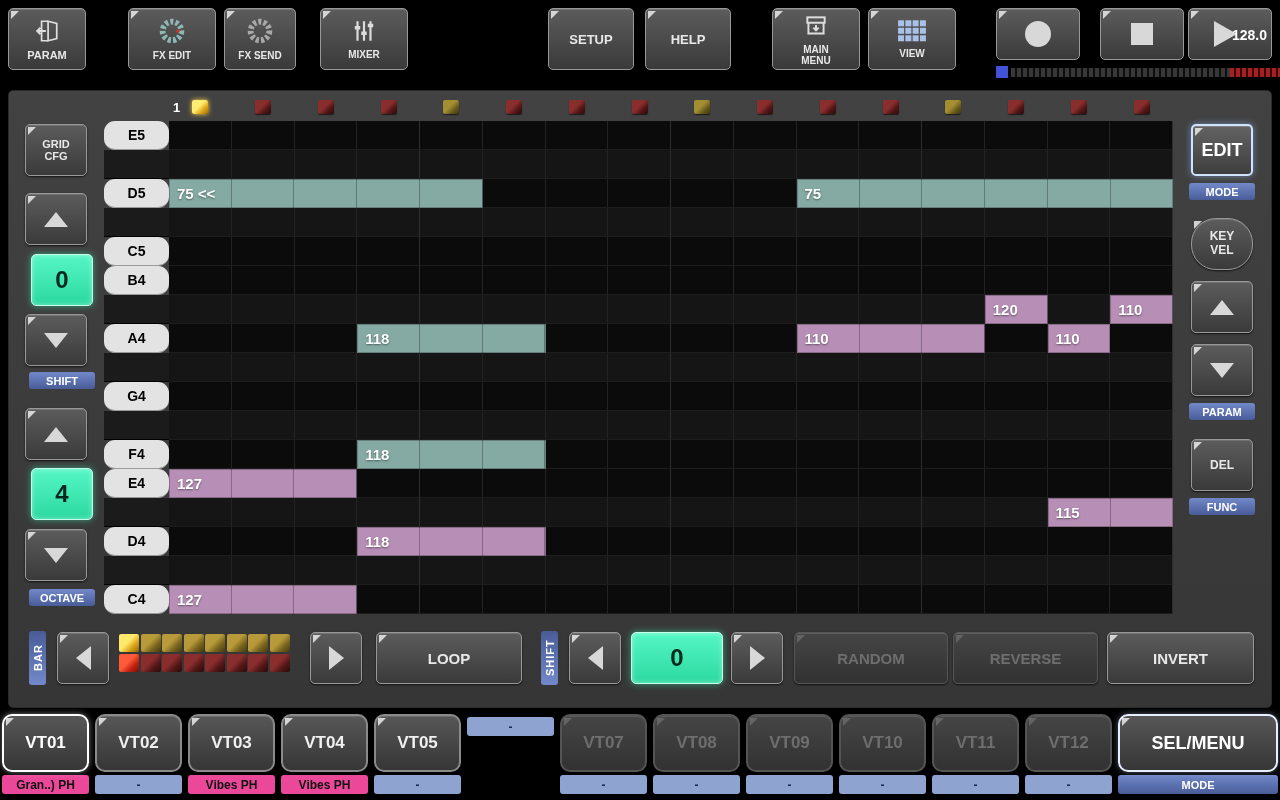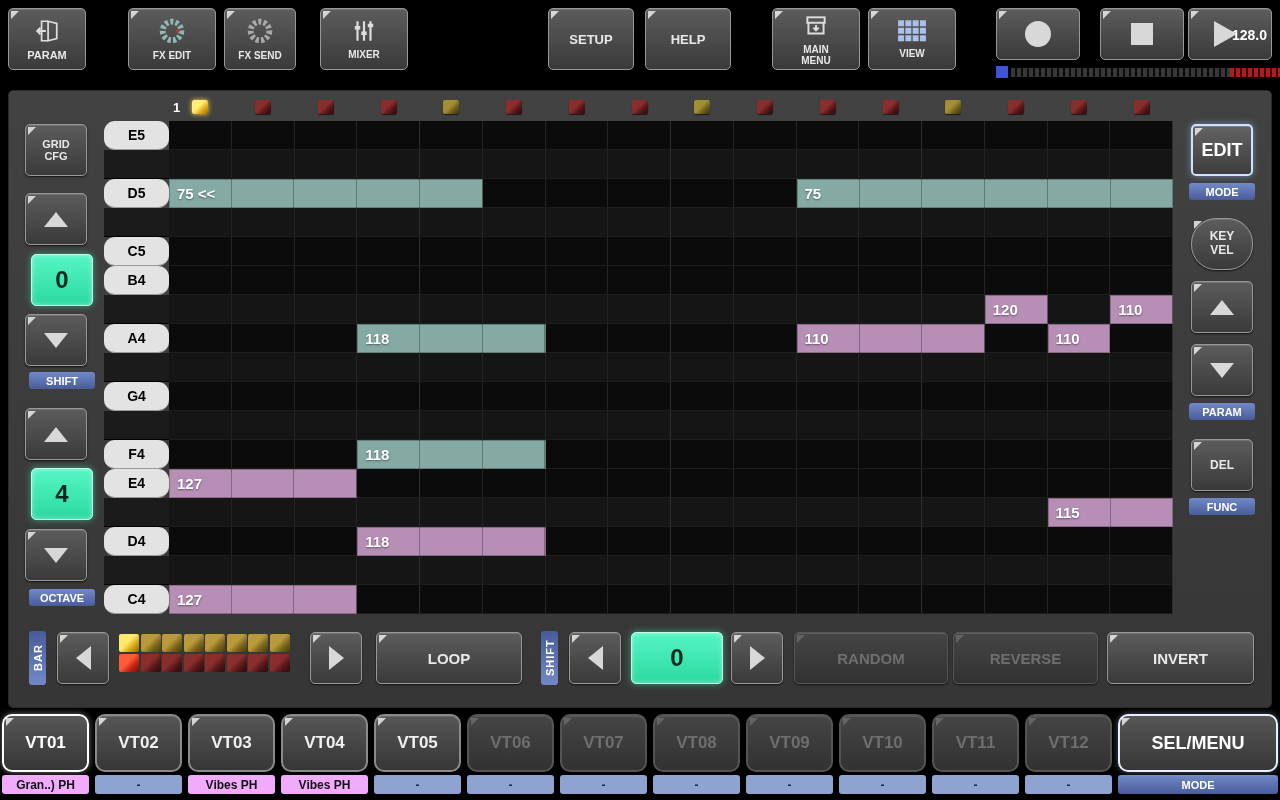--- a/index.html
+++ b/index.html
@@ -150,21 +150,21 @@
          font-weight:bold; font-size:17px; display:flex; align-items:center; justify-content:center;
          box-shadow:inset 0 1px 0 rgba(255,255,255,.12); }
   .tab::before { content:''; position:absolute; top:2px; left:2px;
          border-top:8px solid rgba(235,235,235,.85); border-right:8px solid transparent; }
   .tab.selected { border-color:#ffffff; box-shadow:0 0 6px rgba(255,255,255,.45); color:#fff; }
   .tab.dim { color:#6e6e6e; border-color:#545454; background:linear-gradient(180deg,#454545,#323232); }
   .tab.dim::before { border-top-color:rgba(160,160,160,.35); }
   .tab.selmenu { border-color:#e6eeff; font-size:18px; color:#fff; box-shadow:0 0 6px rgba(200,220,255,.4); }
   .sub { height:19px; margin-top:3px; border-radius:3px; font-size:12px; font-weight:bold;
          display:flex; align-items:center; justify-content:center; }
-  .sub.light { background:#f0abfc; color:#111; }
+  .sub.light { background:#ec4899; color:#111; }
   .sub.blue  { background:#8fa3d0; color:#18285a; }
   .sub.mode  { background:linear-gradient(180deg,#7289c9,#485c98); color:#fff; font-size:11px; }
 </style>
 </head>
 <body>
 
 <header class="topbar">
   <button class="btn b-exit">
     <span>
       <svg viewBox="0 0 24 24" width="26" height="26" fill="none" stroke="#ddd" stroke-width="1.6">
@@ -762,21 +762,20 @@
       </div>
       <div class="track-col">
         <div class="tab normal">VT04</div>
         <div class="sub light">Vibes PH</div>
       </div>
       <div class="track-col">
         <div class="tab normal">VT05</div>
         <div class="sub blue">-</div>
       </div>
       <div class="track-col">
-        <div class="tab dim">VT06</div>
         <div class="sub blue">-</div>
       </div>
       <div class="track-col">
         <div class="tab dim">VT07</div>
         <div class="sub blue">-</div>
       </div>
       <div class="track-col">
         <div class="tab dim">VT08</div>
         <div class="sub blue">-</div>
       </div>

